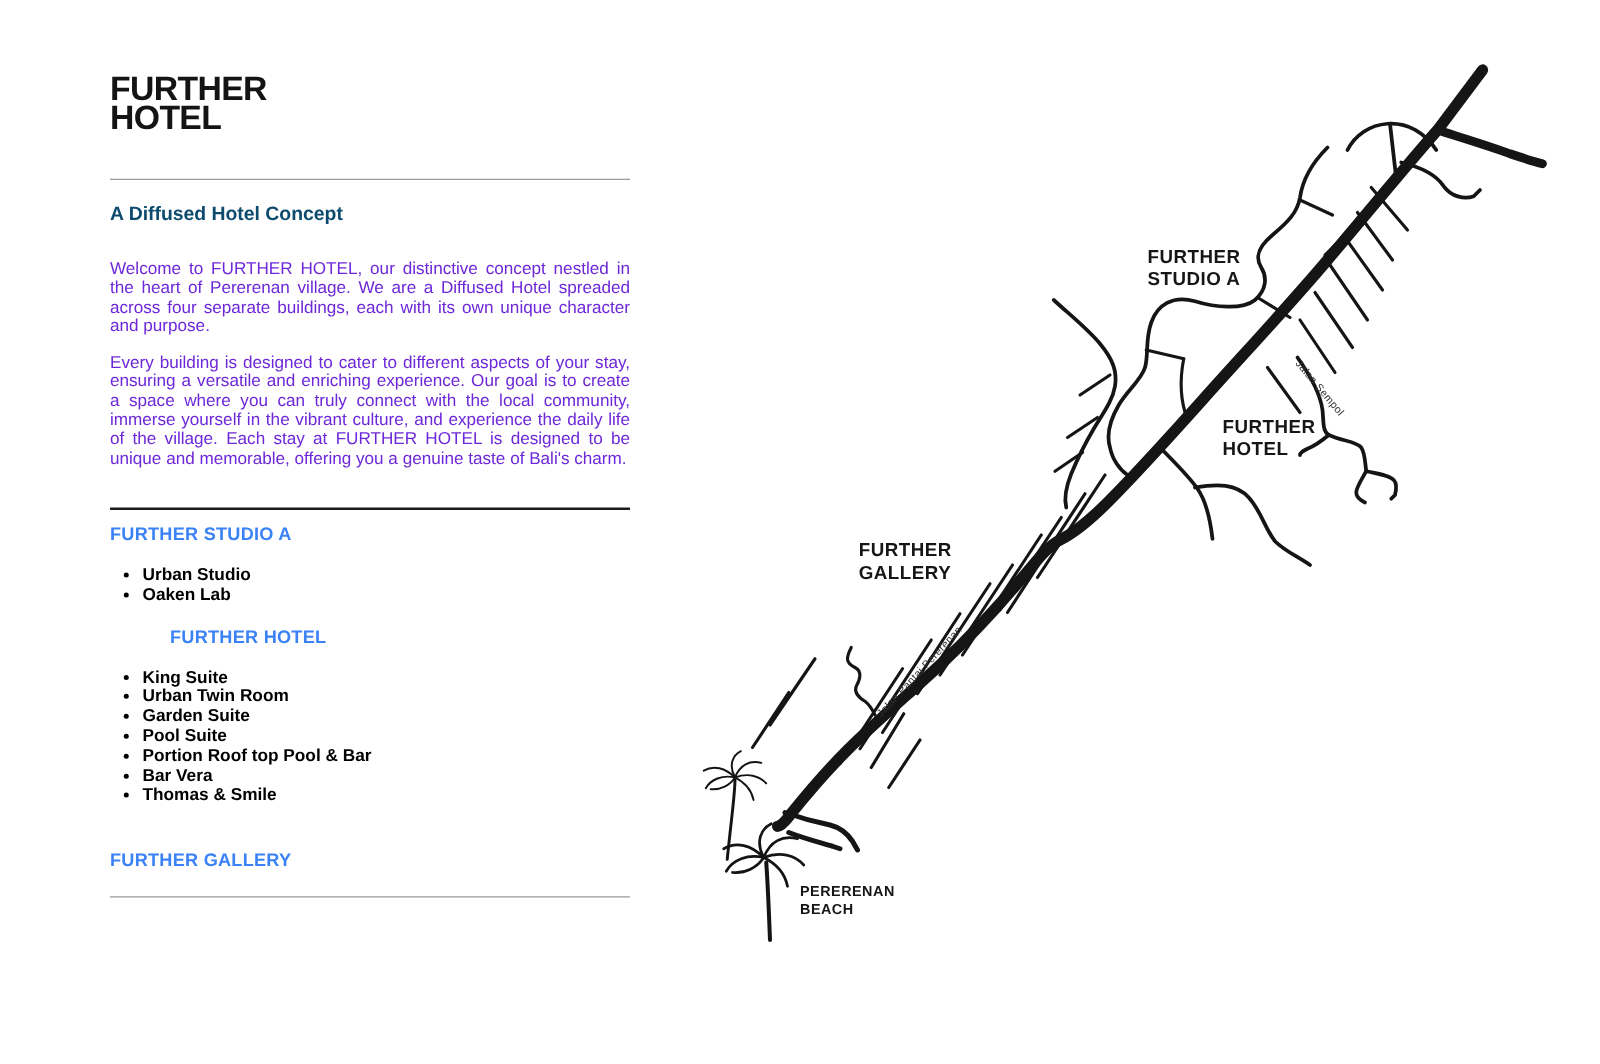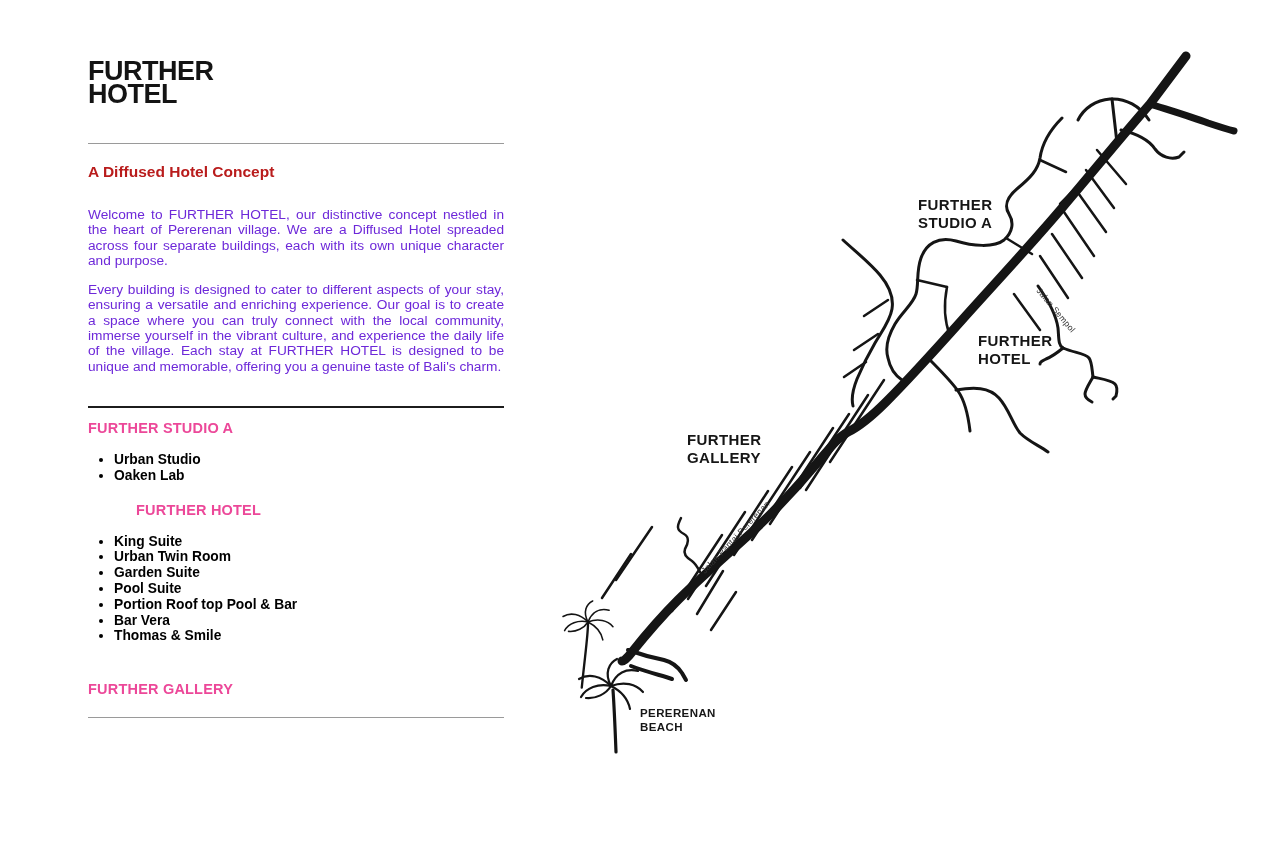--- a/index.html
+++ b/index.html
@@ -17,29 +17,29 @@
     font-size:27px;font-weight:700;line-height:23px;letter-spacing:-0.5px;
     color:#141414;
   }
   .rule{border:0;border-top:1px solid #8f8f8f;height:0;margin:0;}
   .rule.thin{border-top:1px solid #9a9a9a;}
   .rule.thick{border-top:2px solid #1c1c1c;}
   .rule1{margin-top:37px;}
   .rule2{margin-top:32px;}
   .rule3{margin-top:20px;}
   .concept-heading{
-    margin:19px 0 0;font-size:15.5px;font-weight:700;color:#b91c1c;
+    margin:19px 0 0;font-size:15.5px;font-weight:700;color:#0c4a6e;
   }
   .para{
     margin:26px 0 0;font-size:13.7px;line-height:15.3px;color:#6d28d9;
     text-align:justify;text-justify:inter-word;
   }
   .para + .para{margin-top:14px;}
   .section-title{
-    margin:12px 0 0;font-size:14.5px;font-weight:700;color:#ec4899;
+    margin:12px 0 0;font-size:14.5px;font-weight:700;color:#3b82f6;
     letter-spacing:0.2px;
   }
   .section-title.mt2{margin-top:18px;margin-left:48px;}
   .section-title.mt3{margin-top:37px;}
   ul.items{
     margin:16px 0 0;padding:0 0 0 26px;list-style:disc;
   }
   ul.items li{
     font-size:13.8px;font-weight:700;color:#000000;line-height:15.8px;
     margin:0;

